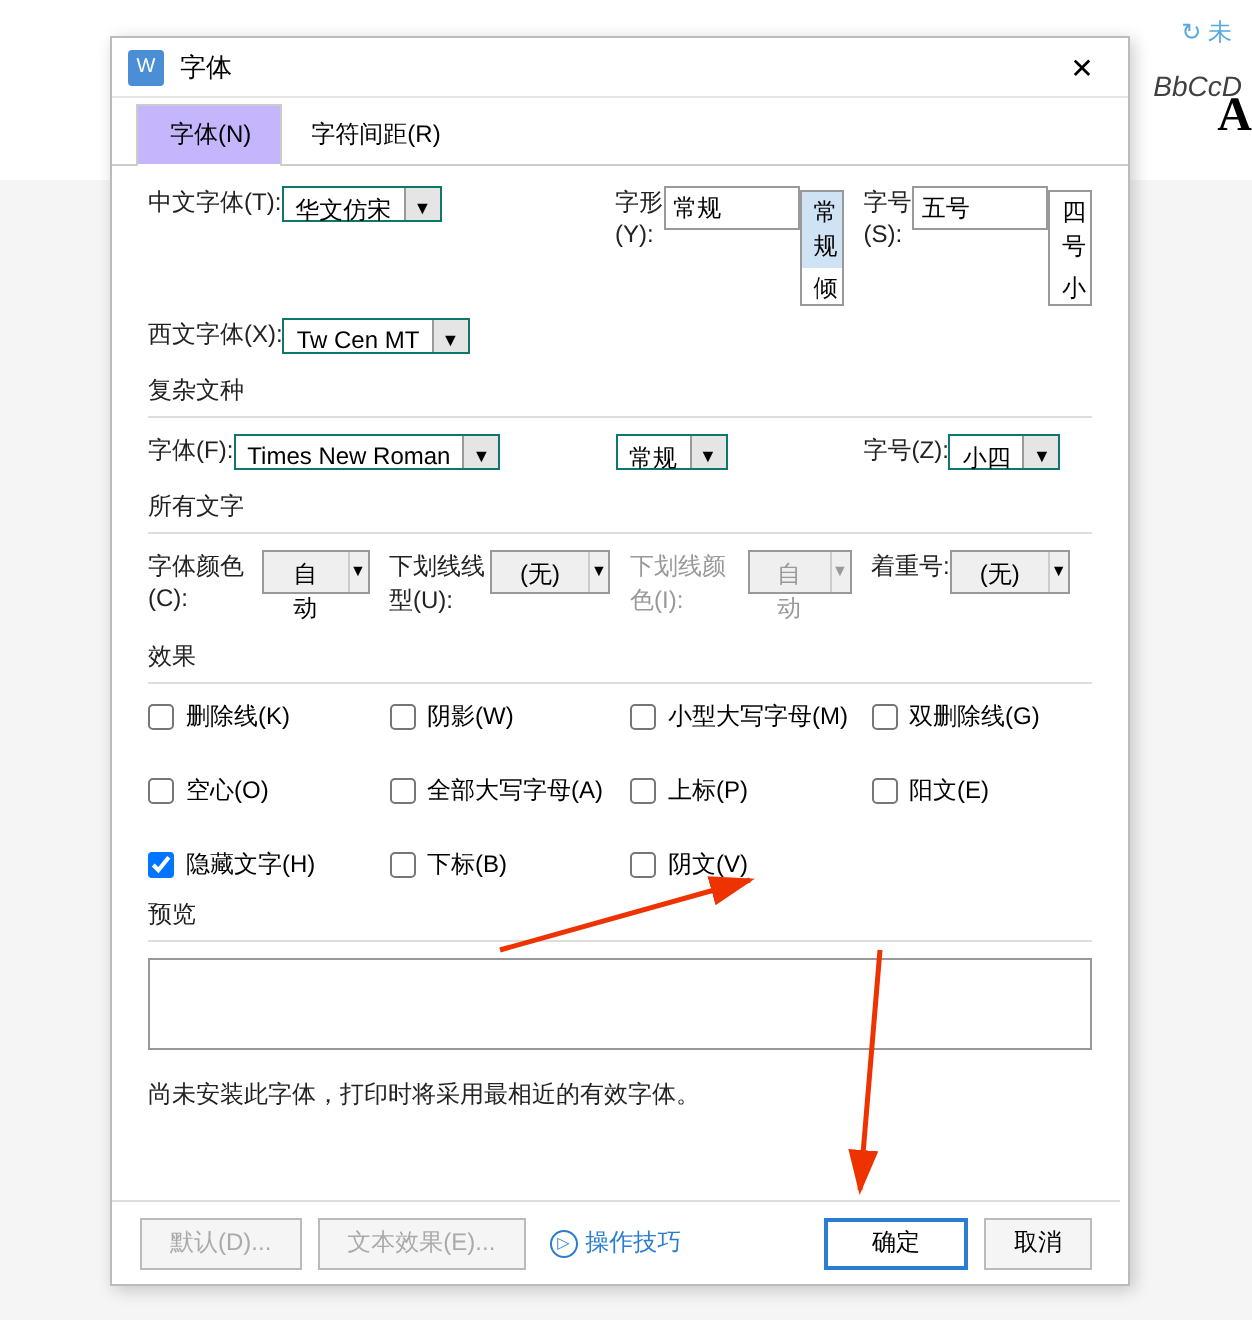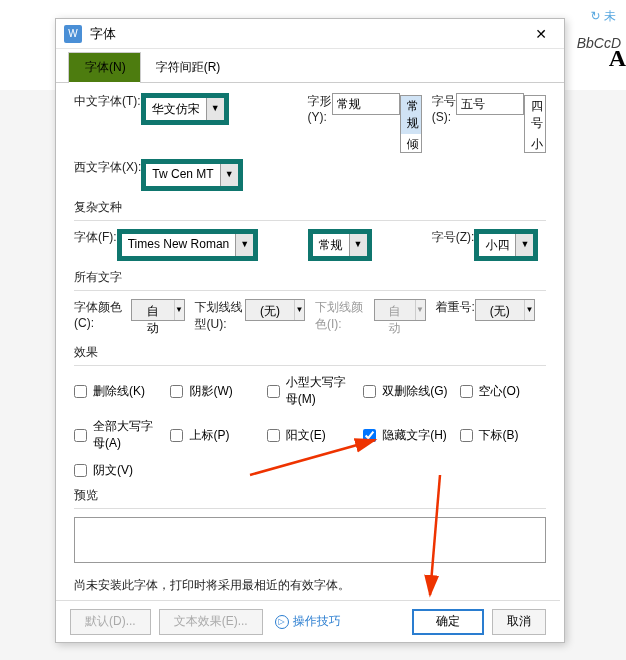--- a/index.html
+++ b/index.html
@@ -76,21 +76,21 @@
 }
 .tab {
   padding: 6px 14px;
   border: 1px solid transparent;
   border-bottom: none;
   cursor: pointer;
   font-size: 12px;
 }
 .tab.active {
   border-color: #ccc;
-  background: #4d7c0f;
+  background: #c4b5fd;
   position: relative;
   padding-left: 16px;
 }
 .tab.active::after {
   content: '';
   position: absolute;
   bottom: -1px; left: 0; right: 0;
   height: 1px;
   background: #fff;
 }
@@ -104,22 +104,22 @@
 select, .combo {
   width: 100%;
   height: 22px;
   border: 1px solid #999;
   background: #fff;
   font-size: 12px;
   padding: 0 4px;
 }
 .combo-drop {
   display: flex;
-  border: 5px solid #0f766e;
-  height: 32px;
+  border: 1px solid #0f766e;
+  height: 18px;
 }
 .combo-drop span {
   flex: 1;
   padding: 3px 6px;
   font-size: 12px;
 }
 .combo-drop .arrow {
   width: 18px;
   background: #e5e5e5;
   border-left: 1px solid #999;
@@ -163,22 +163,22 @@
 }
 .dropdown-mini .split {
   width: 10px;
   border-left: 1px solid #ccc;
   font-size: 8px;
   line-height: 20px;
   text-align: center;
 }
 .effects-grid {
   display: grid;
-  grid-template-columns: 1fr 1fr 1fr 1fr 1fr;
-  gap: 10px 10px;
+  grid-template-columns: 1fr 1fr 1fr 1fr;
+  gap: 20px 10px;
   margin-top: 6px;
 }
 .checkbox {
   display: flex;
   align-items: center;
   gap: 6px;
   font-size: 12px;
   cursor: pointer;
 }
 .checkbox input { width: 13px; height: 13px; }

